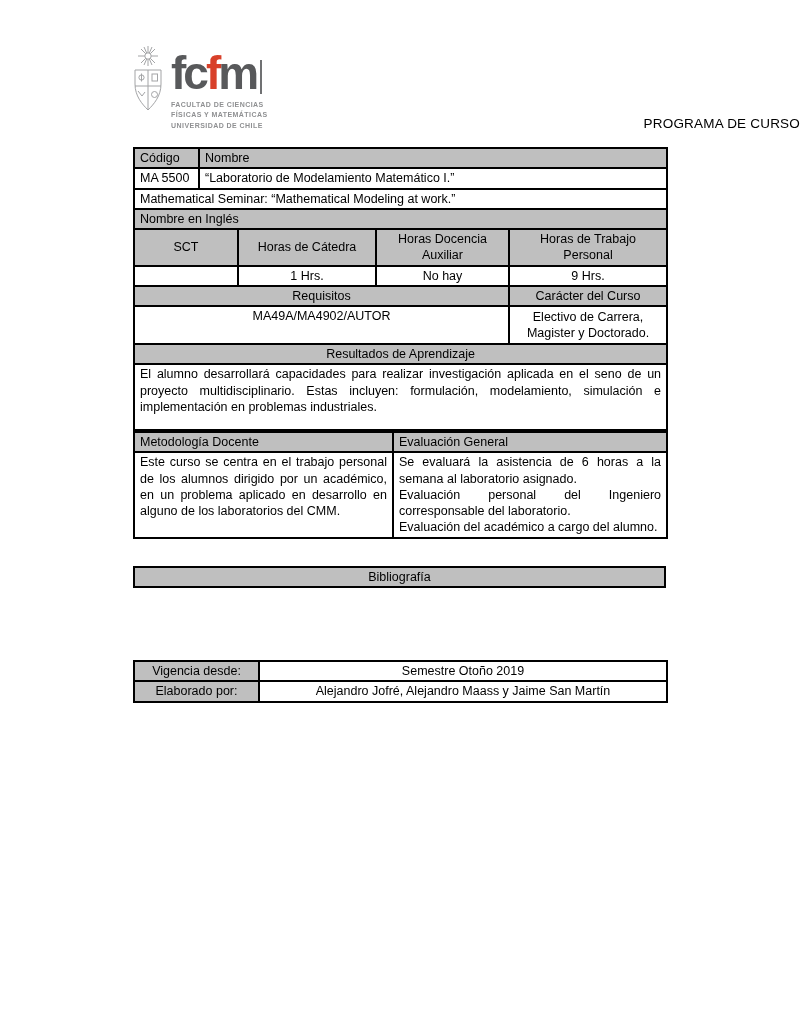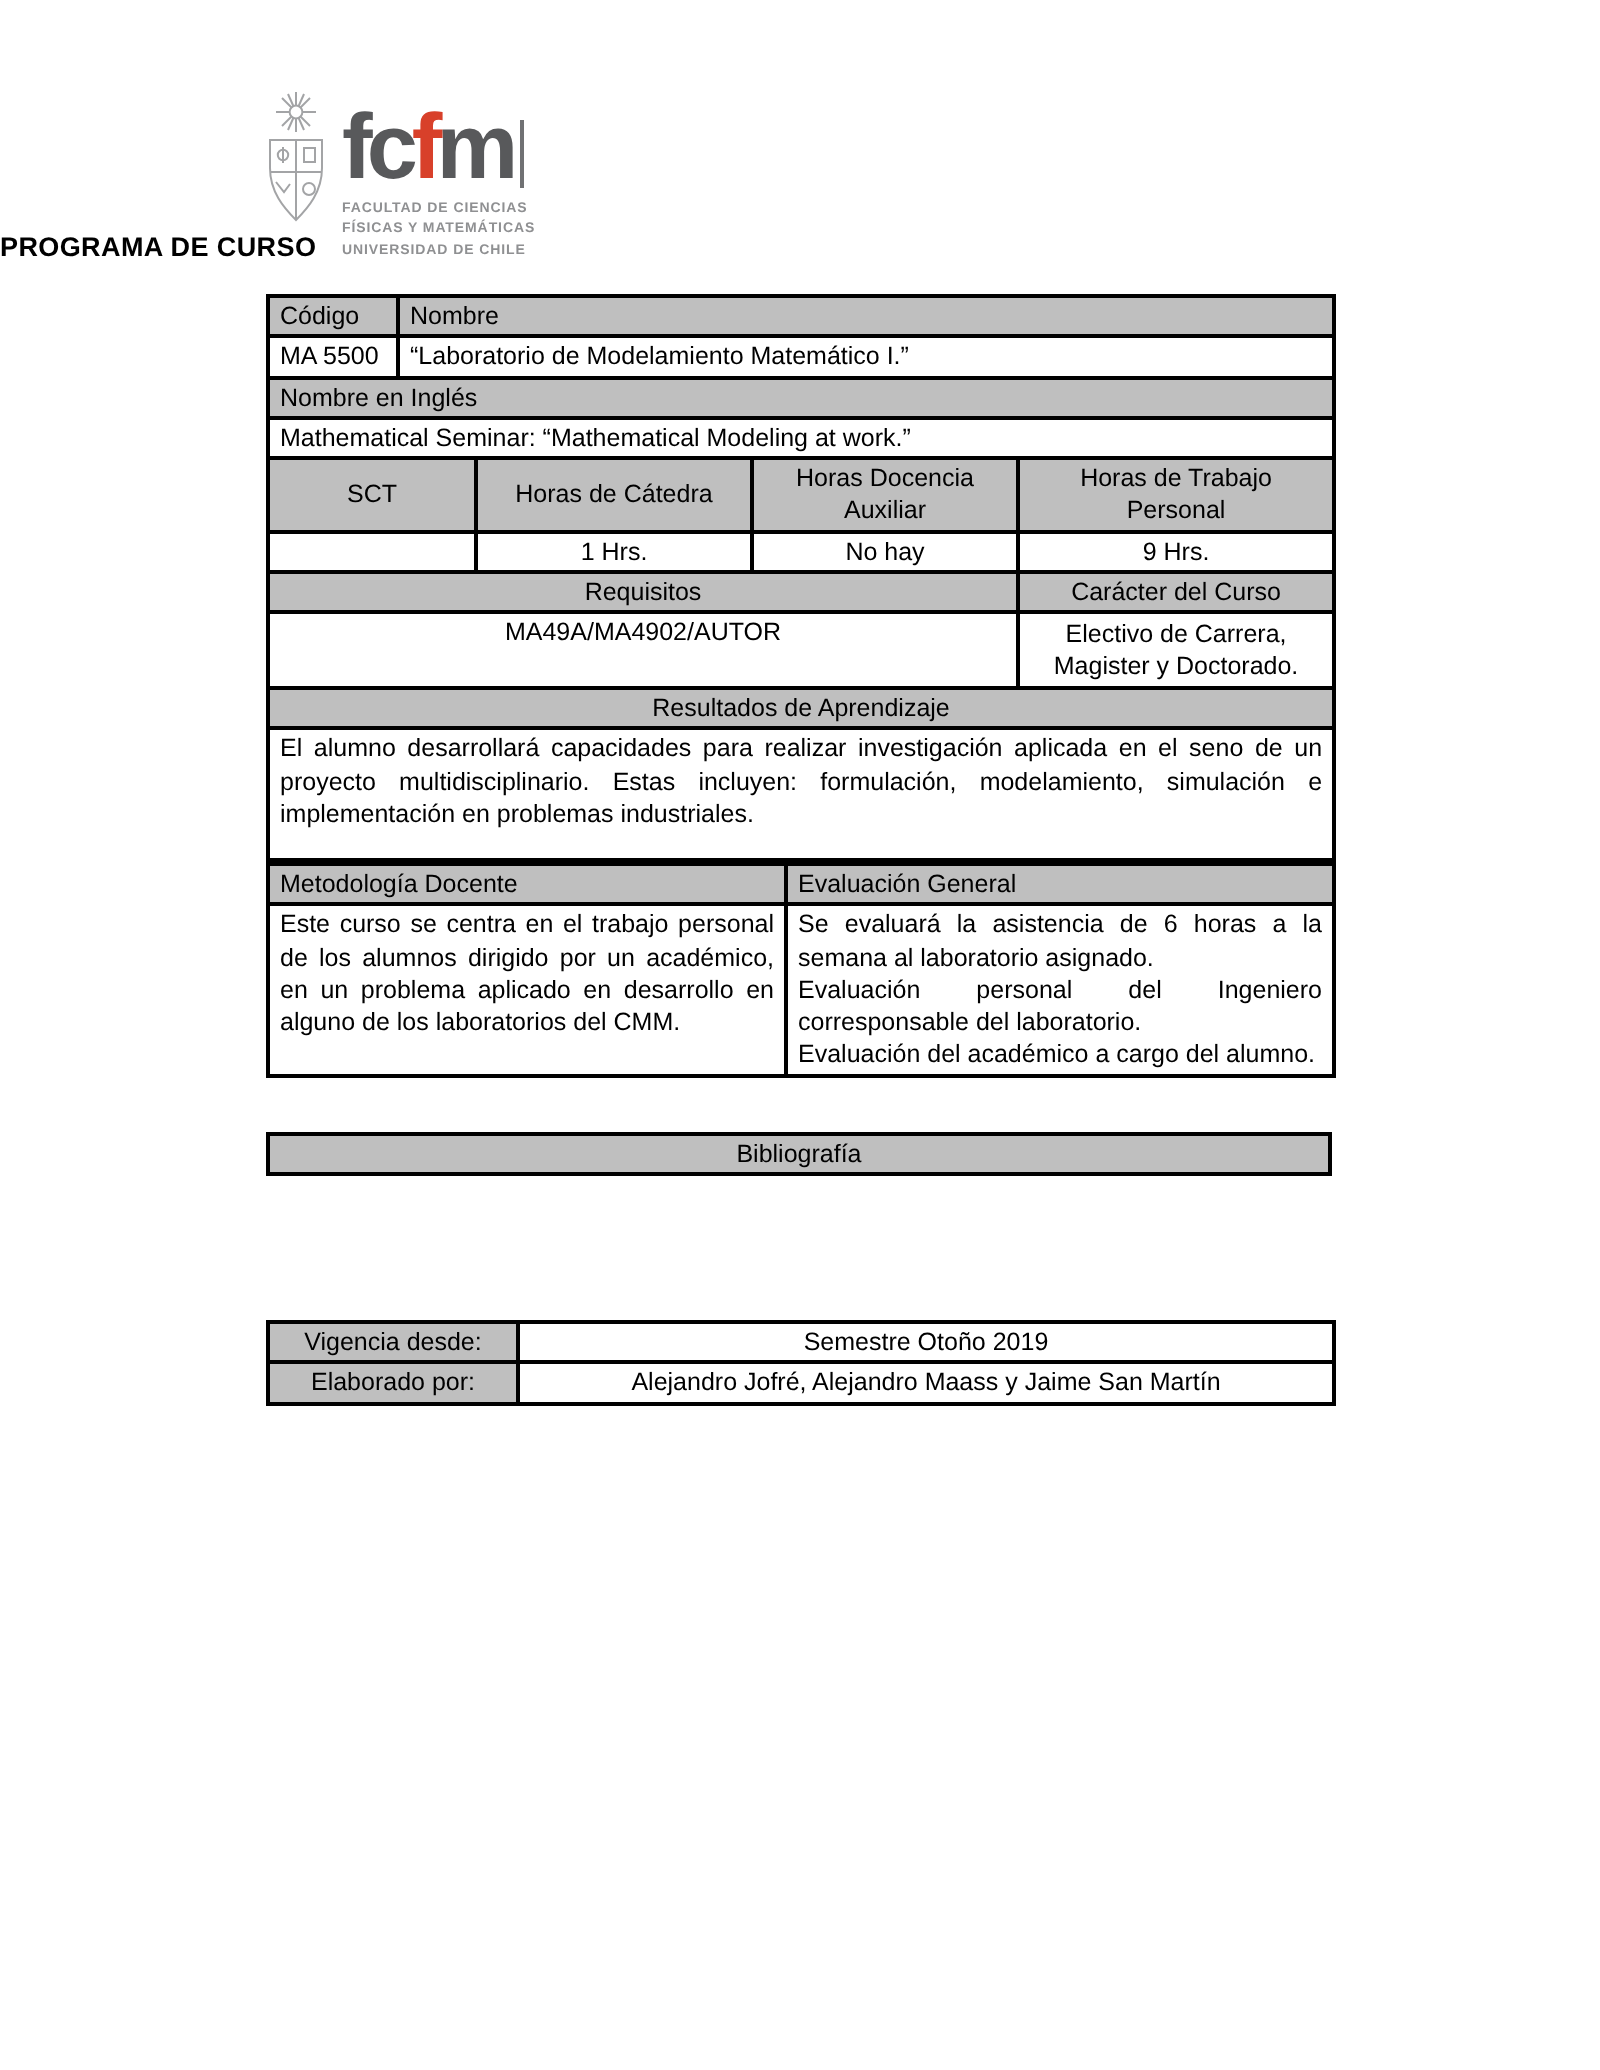--- a/index.html
+++ b/index.html
@@ -9,21 +9,21 @@
 
   
   .logo { position: absolute; left: 128px; top: 44px; display: flex; align-items: flex-start; gap: 3px; }
   .logo-right { display: flex; flex-direction: column; }
   .wordmark { font-weight: bold; font-size: 46px; line-height: 0.92; letter-spacing: -3px; color: #58595b; margin-top: 8px; display: flex; align-items: flex-end; }
   .wordmark .red { color: #d8402a; }
   .wordmark .mbar { display: inline-block; width: 2px; height: 34px; background: #707173; margin-left: 4px; margin-top: 2px; letter-spacing: 0; }
   .faculty { margin-top: 6px; font-size: 7px; line-height: 1.45; letter-spacing: 0.45px; color: #8f9092; font-weight: bold; }
 
   
-  .title { position: absolute; top: 116px; left: 0; width: 100%; text-align: left; font-size: 13.5px; font-weight: bold; letter-spacing: 0.2px; }
+  .title { position: absolute; top: 116px; left: 0; width: 100%; text-align: right; font-size: 13.5px; font-weight: normal; letter-spacing: 0.2px; }
 
   
   table.doc { position: absolute; left: 133px; width: 533px; border-collapse: collapse; table-layout: fixed; background: #fff; }
   table.doc td { border: 2px solid #000; font-size: 12.5px; line-height: 1.3; padding: 1px 5px; overflow: hidden; margin-left: 28px; }
   .gray { background: #bfbfbf; }
   .c { text-align: center; }
   .j { text-align: justify; }
   .top { vertical-align: top; }
   tr.h19 { height: 19px; }
   tr.h34 { height: 34px; }
@@ -93,24 +93,24 @@
     <tbody>
         <tr class="h19">
       <td class="gray">Código</td>
       <td class="gray" colspan="4">Nombre</td>
     </tr>
     <tr class="h19">
       <td>MA 5500</td>
       <td colspan="4">“Laboratorio de Modelamiento Matemático I.”</td>
     </tr>
     <tr class="h19">
-      <td class="gray" colspan="5">Nombre en Inglés</td>
+      <td colspan="5">Mathematical Seminar: “Mathematical Modeling at work.”</td>
     </tr>
     <tr class="h19">
-      <td colspan="5">Mathematical Seminar: “Mathematical Modeling at work.”</td>
+      <td class="gray" colspan="5">Nombre en Inglés</td>
     </tr>
     <tr class="h34">
       <td class="gray c" colspan="2">SCT</td>
       <td class="gray c">Horas de Cátedra</td>
       <td class="gray c">Horas Docencia Auxiliar</td>
       <td class="gray c">Horas de Trabajo Personal</td>
     </tr>
     <tr class="h19">
       <td class="c" colspan="2"></td>
       <td class="c">1 Hrs.</td>

